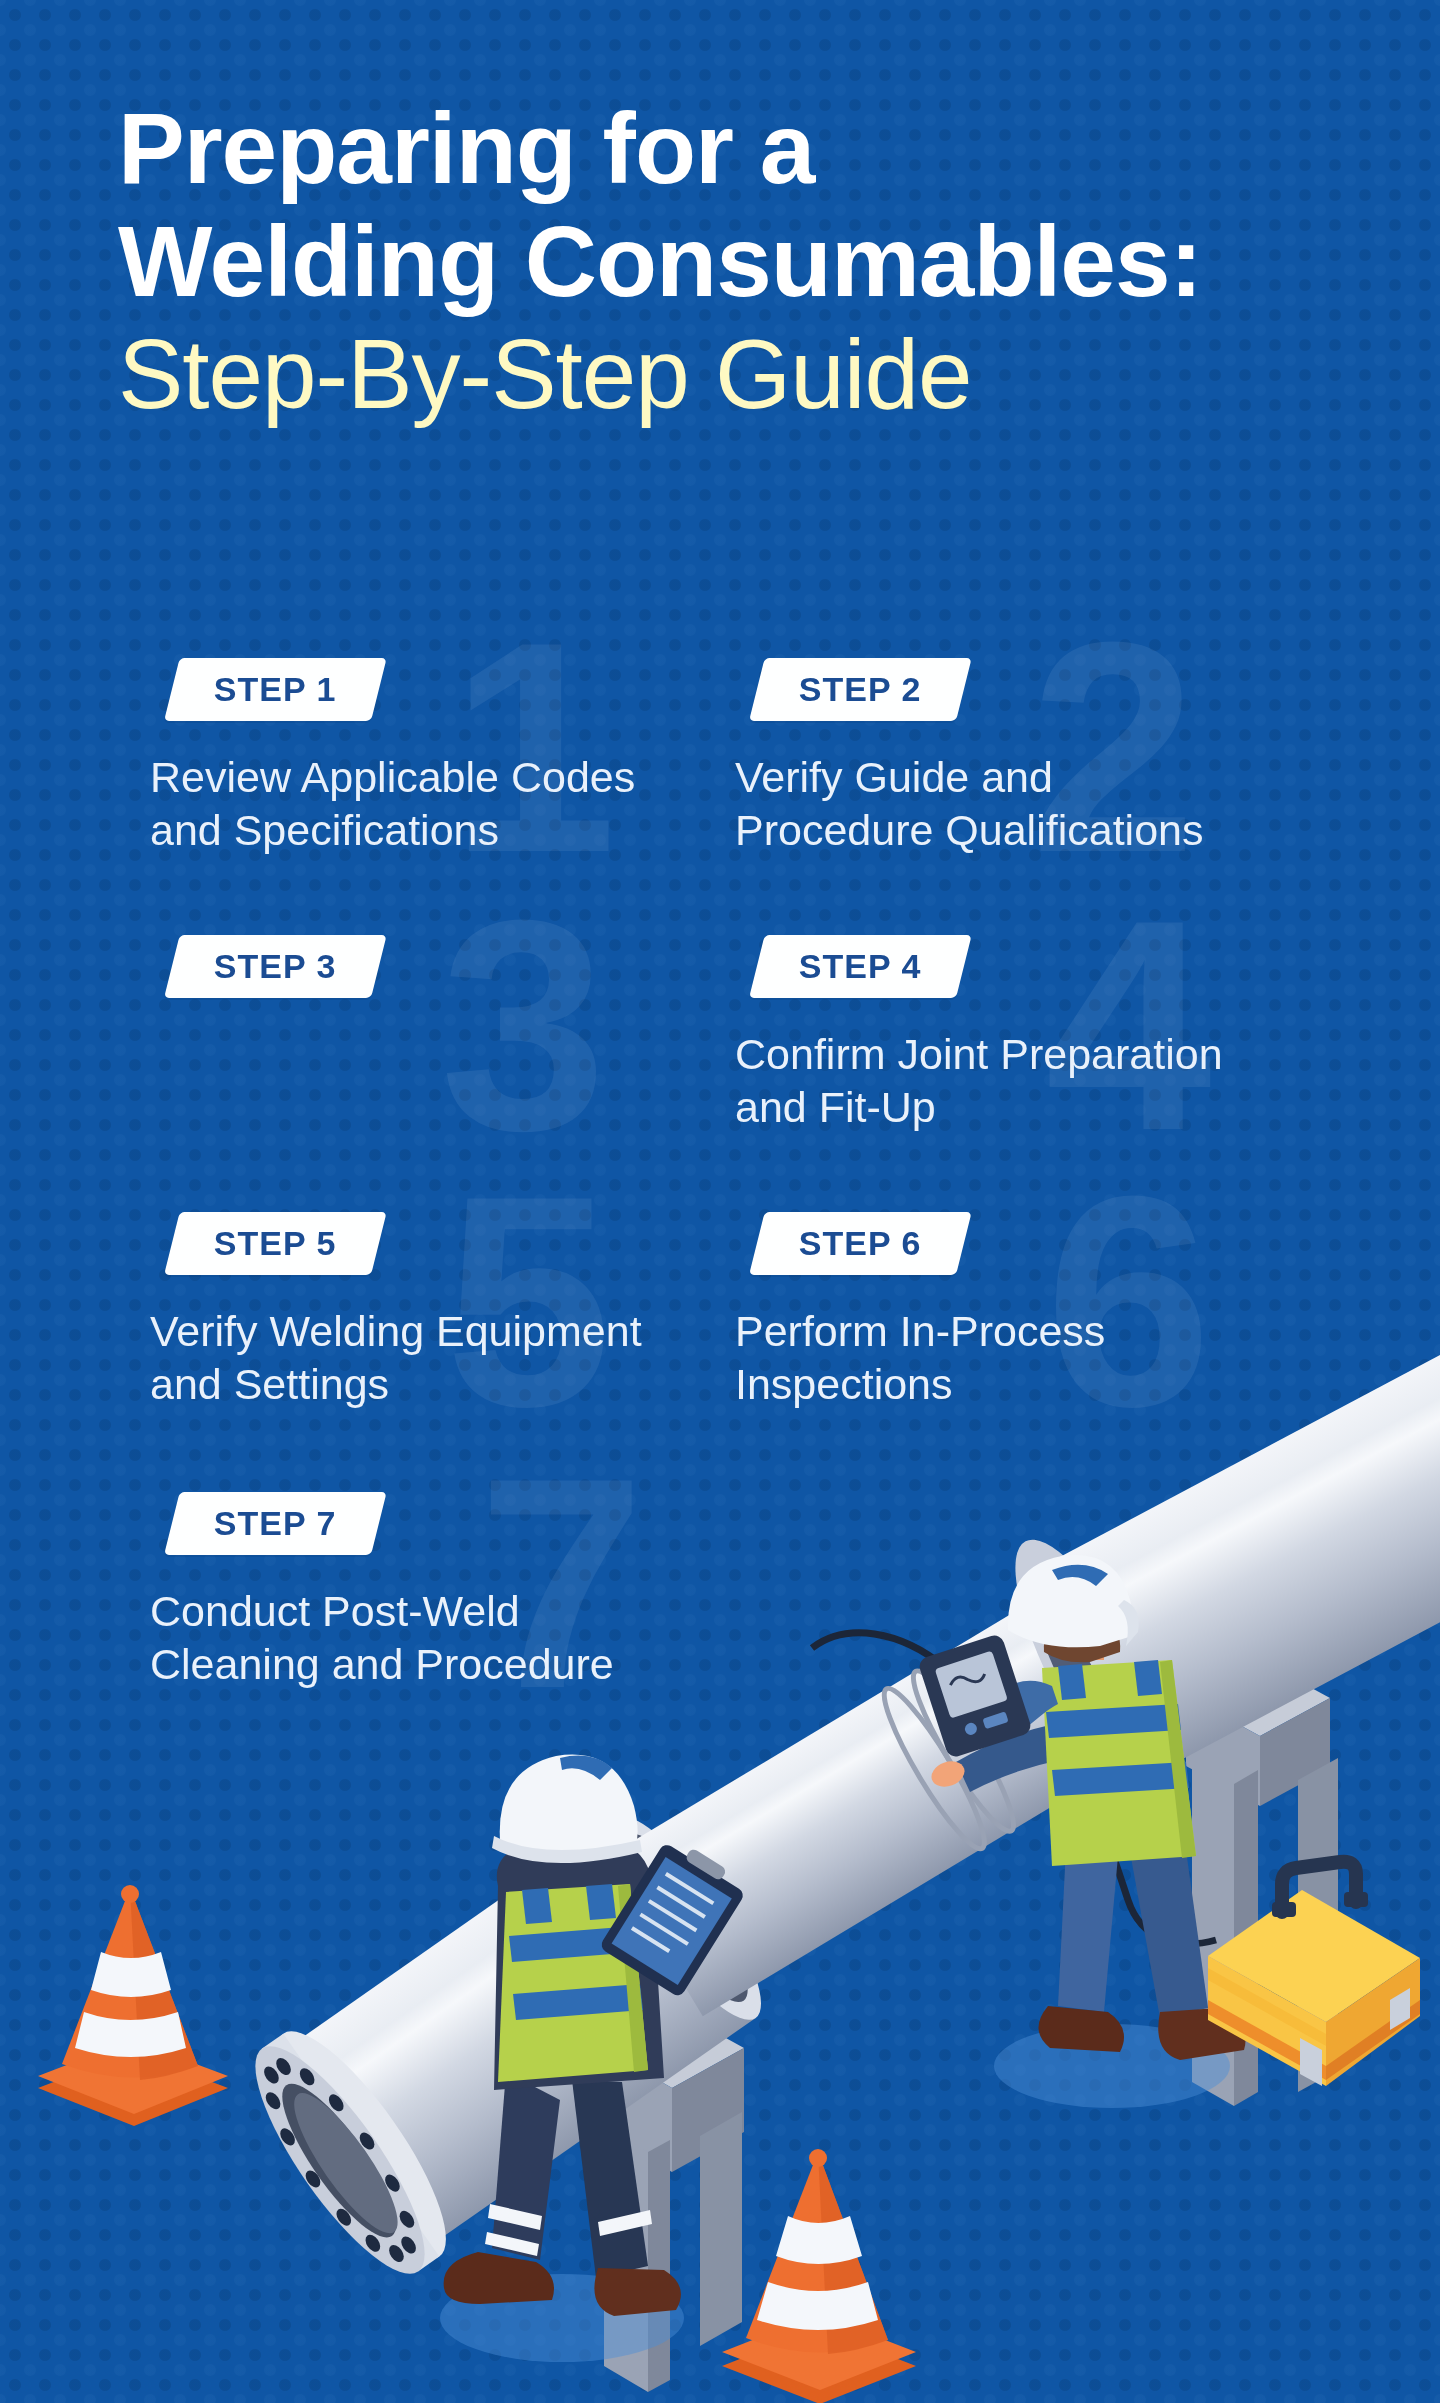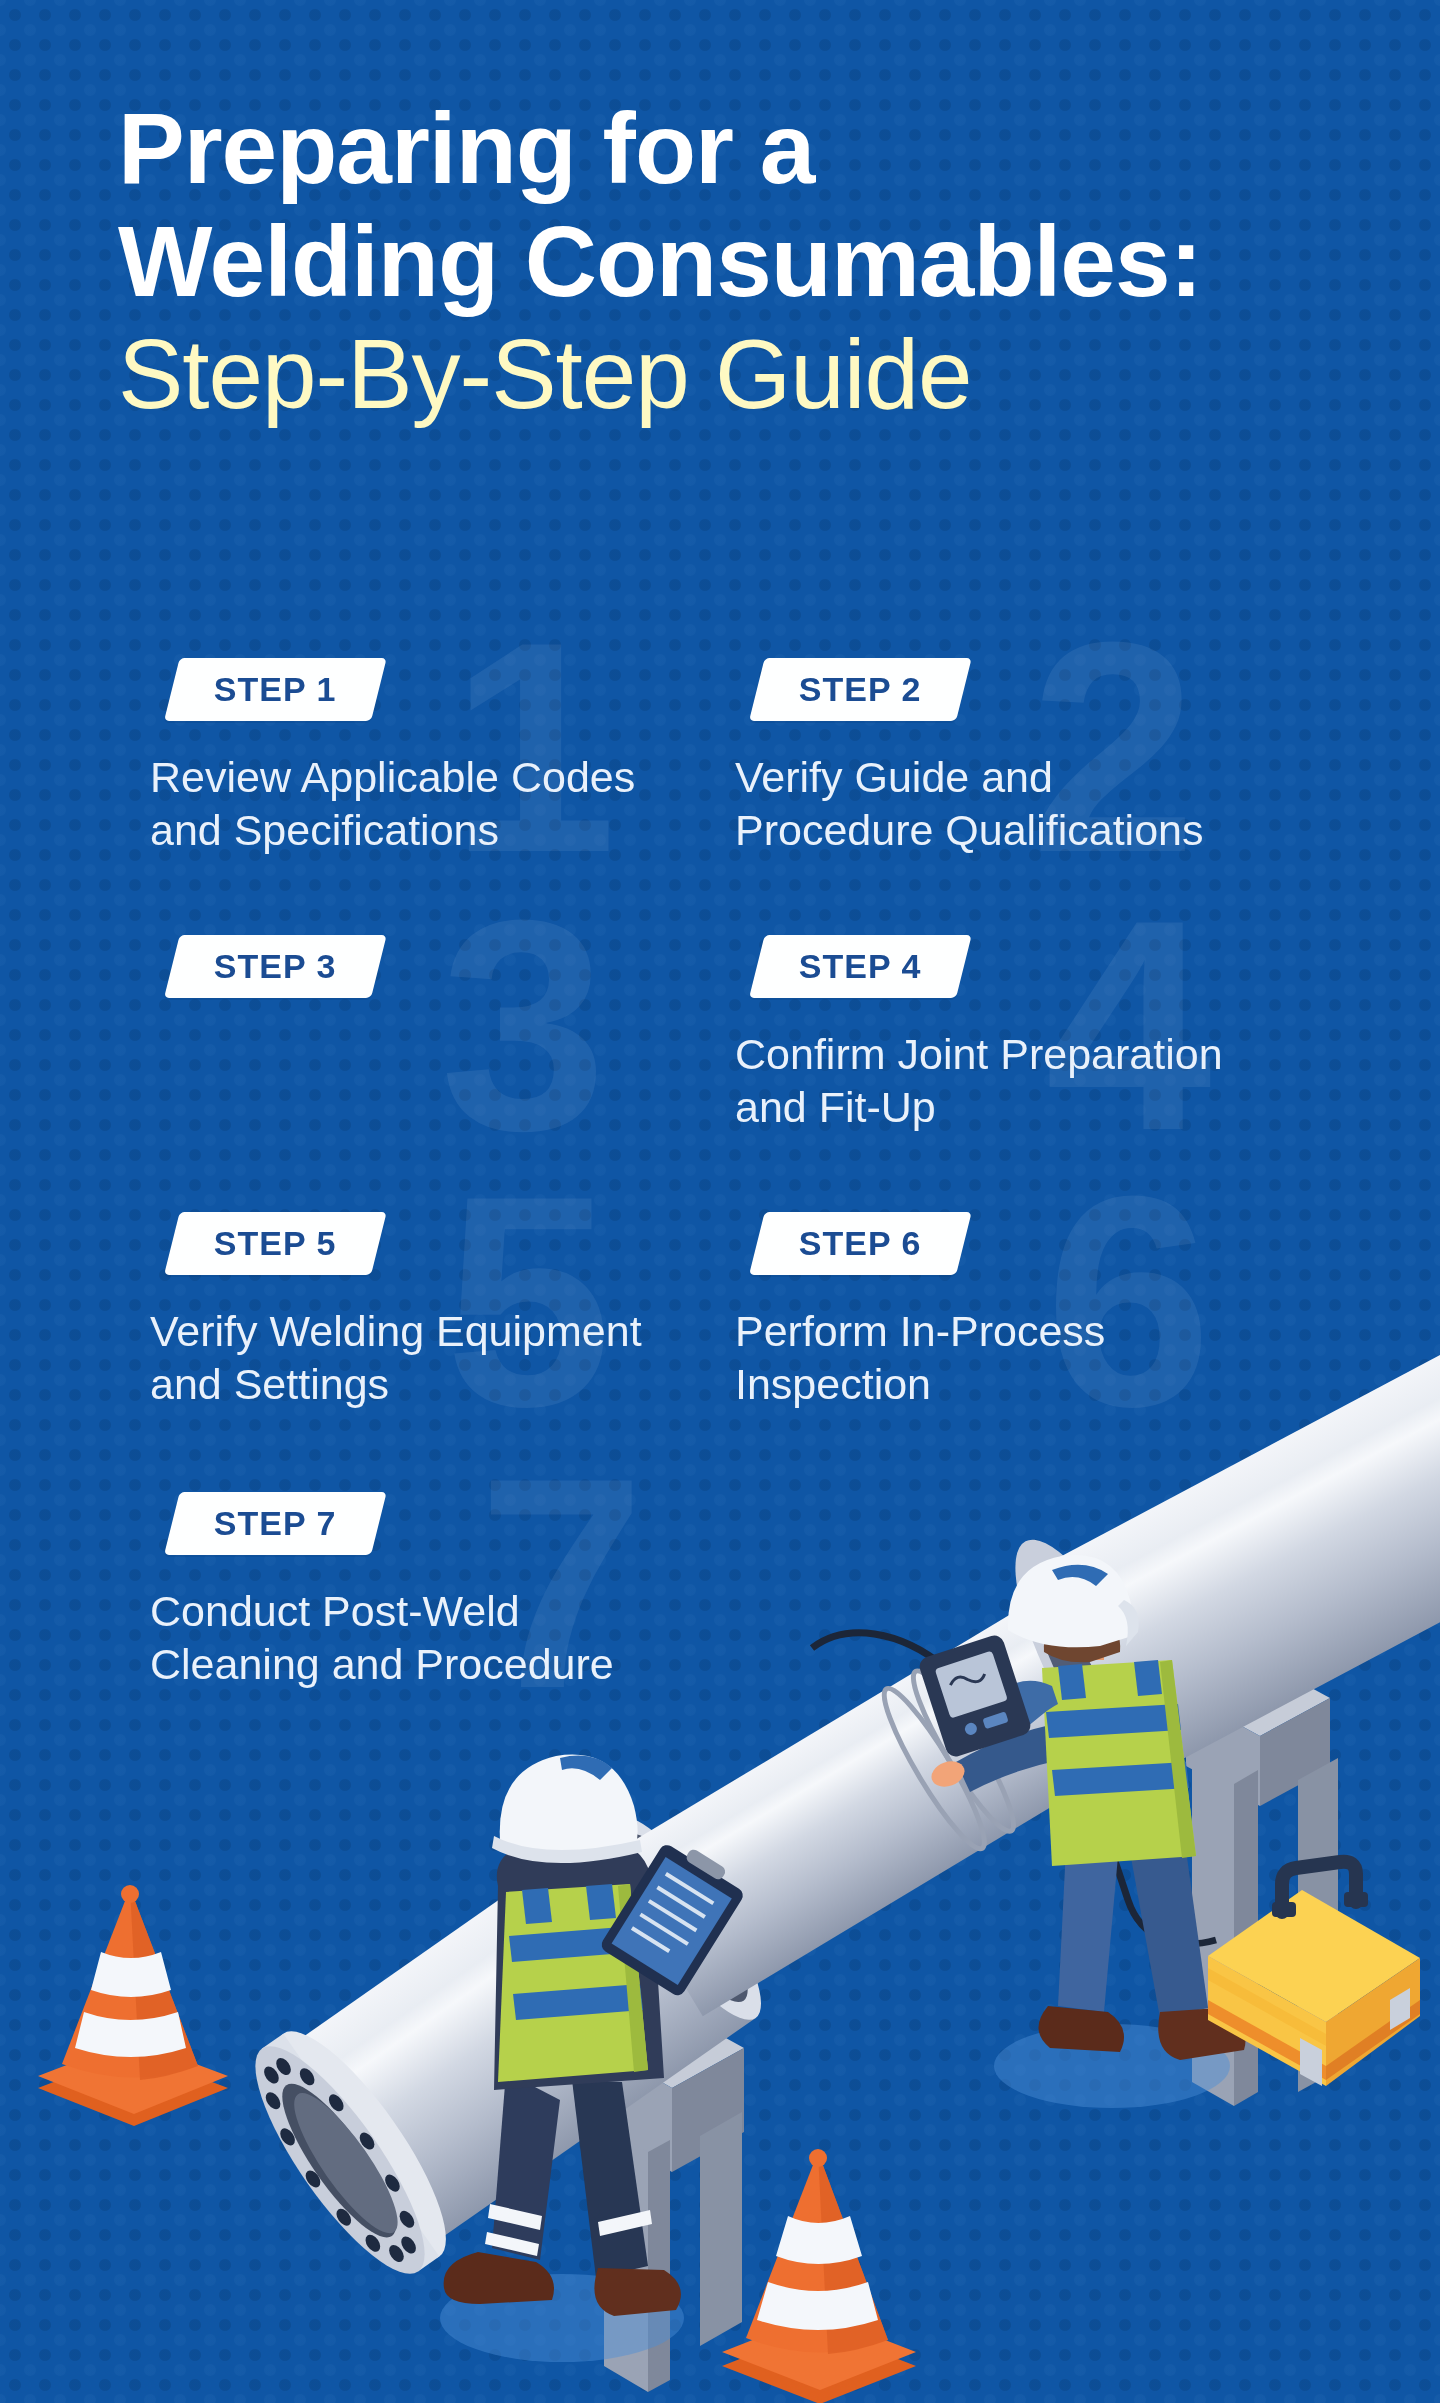--- a/index.html
+++ b/index.html
@@ -254,21 +254,21 @@
     <div class="step-title">
       <div>Verify Welding Equipment</div>
       <div>and Settings</div>
     </div>
   </section>
 
   <section class="step" style="left:735px;top:1212px">
     <div class="badge"><span>STEP 6</span></div>
     <div class="step-title">
       <div>Perform In-Process</div>
-      <div>Inspection</div>
+      <div>Inspections</div>
     </div>
   </section>
 
   <section class="step" style="left:150px;top:1492px">
     <div class="badge"><span>STEP 7</span></div>
     <div class="step-title">
       <div>Conduct Post-Weld</div>
       <div>Cleaning and Procedure</div>
     </div>
   </section>

